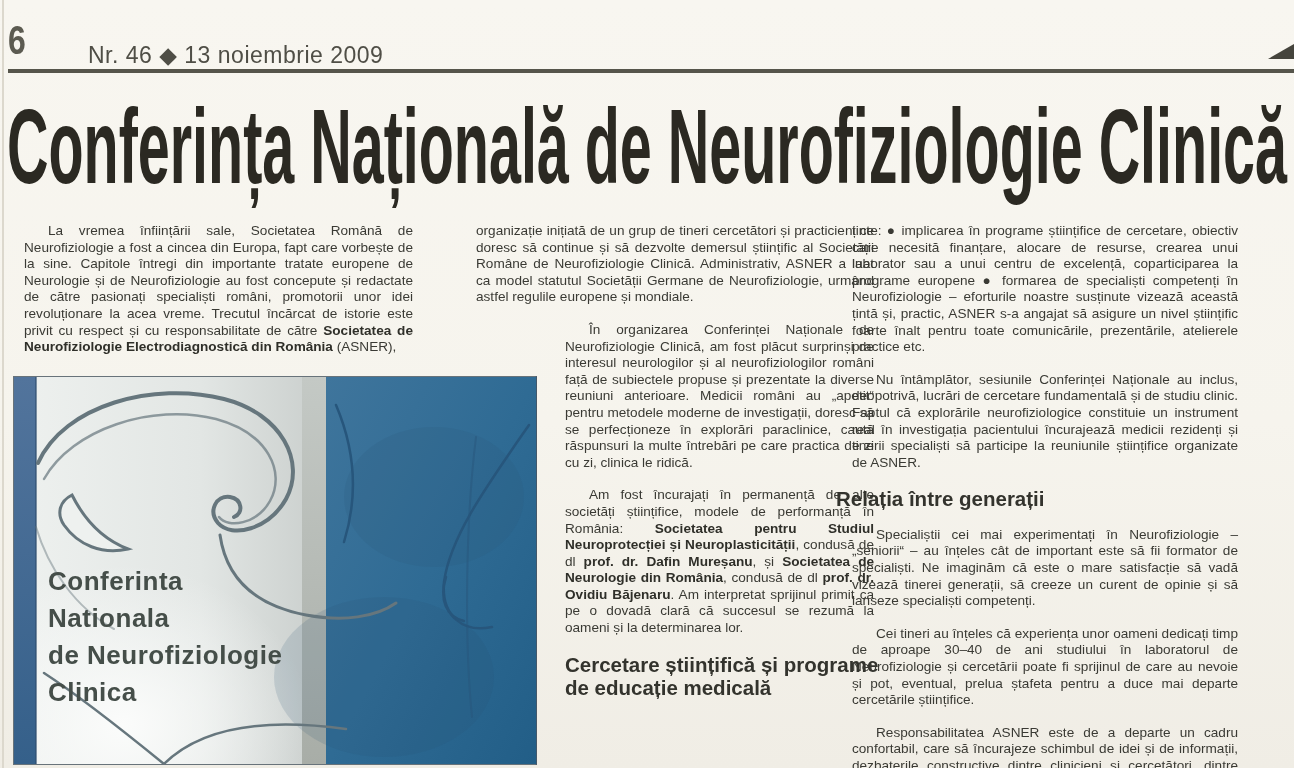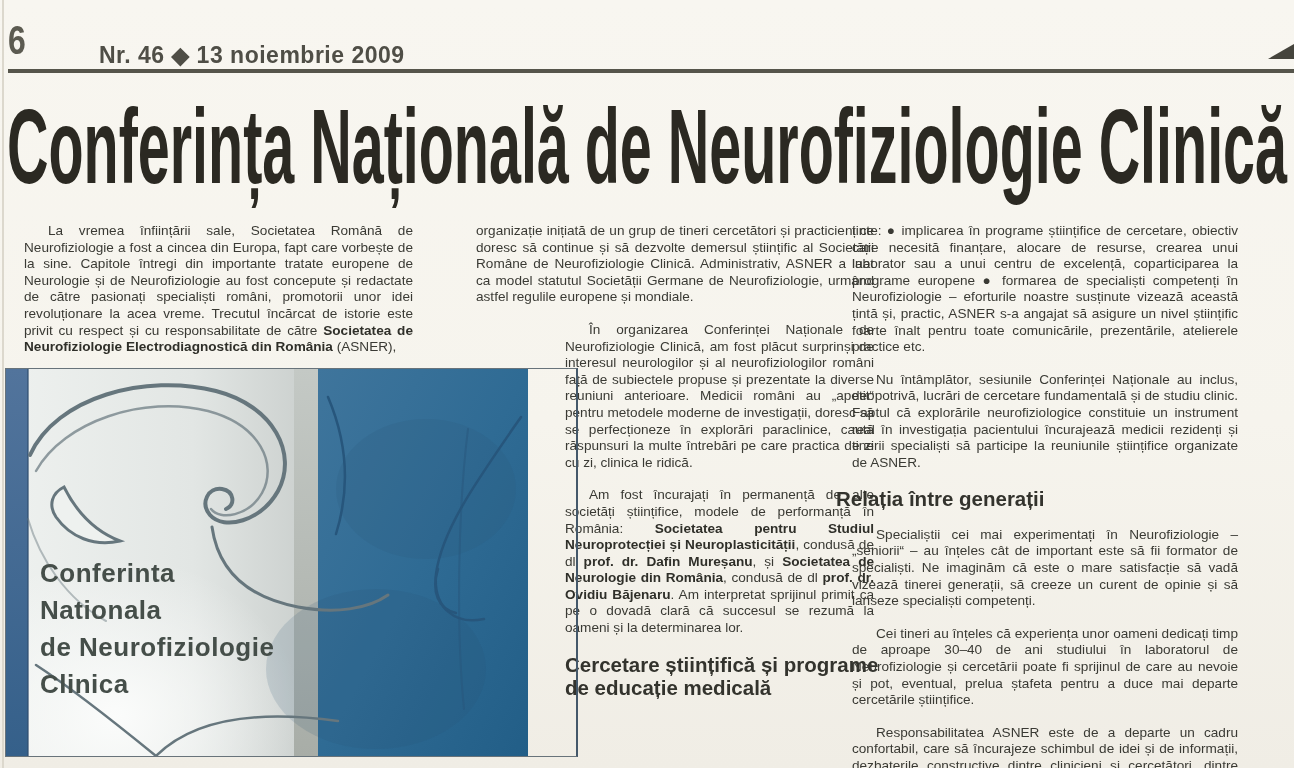--- a/index.html
+++ b/index.html
@@ -6,22 +6,22 @@
   .page{position:relative;width:1294px;height:768px;overflow:hidden;
         background:linear-gradient(180deg,#f8f6f0 0%,#f6f4ed 55%,#f0ede5 100%);
         font-family:"Liberation Sans",sans-serif;color:#3a3a34;}
   .page::before{content:'';position:absolute;left:2px;top:0;bottom:0;width:2px;background:#dcd8cd;}
 
   
   .page-number{position:absolute;left:8px;top:18px;font-size:40px;font-weight:bold;color:#5c5b51;
                transform:scaleX(.8);transform-origin:left top;}
   .masthead{position:absolute;left:88px;top:15px;font-size:26px;font-weight:bold;
             letter-spacing:9px;color:#5a5950;}
-  .issue{position:absolute;left:88px;top:42px;font-size:23px;font-weight:bold;
-         letter-spacing:.5px;color:#4f4e46;margin-left:11px;}
+  .issue{position:absolute;left:88px;top:42px;font-size:23px;font-weight:normal;
+         letter-spacing:.5px;color:#4f4e46;}
   .header-rule{position:absolute;left:8px;right:0;top:69px;height:4px;background:#56554b;}
   .corner-triangle{position:absolute;right:0;top:44px;width:0;height:0;
                    border-left:26px solid transparent;border-bottom:15px solid #45443c;}
 
   
   .headline-svg{position:absolute;left:0;top:86px;}
 
   
   .col{position:absolute;top:207px;font-size:13.6px;line-height:16.6px;text-align:justify;color:#3a3a34;}
   .col p{margin:16px;text-indent:24px;}
@@ -32,21 +32,21 @@
   .wrap-spacer{float:left;width:1px;height:131px;margin-left:-1px;}
   .wrap-pusher{float:left;clear:left;width:106px;height:420px;margin-left:-1px;}
   h2.subhead{font-size:20.5px;line-height:23.5px;font-weight:bold;color:#33332d;
              margin:10px 0 9px;text-align:left;}
   .signature{text-align:center;margin-top:3px;}
   .sig-name{font-size:21px;font-weight:bold;line-height:23px;color:#33332d;}
   .sig-city,.sig-role{font-size:15.5px;font-weight:bold;line-height:17px;color:#33332d;}
   b{font-weight:bold;color:#2f2f29;}
 
   
-  .poster{position:absolute;left:5px;top:368px;width:573px;height:389px;margin:0;
+  .poster{position:absolute;left:5px;top:368px;width:524px;height:389px;margin:8px;
           box-sizing:border-box;border:1px solid #68737a;border-right:2px solid #44586a;}
   .poster svg{display:block;}
   .poster-caption{position:absolute;left:34px;top:186px;font-size:26px;font-weight:bold;
                   line-height:37px;color:#454e49;white-space:pre-line;letter-spacing:.5px;}
 </style>
 </head>
 <body>
 
 <div class="page">
 

